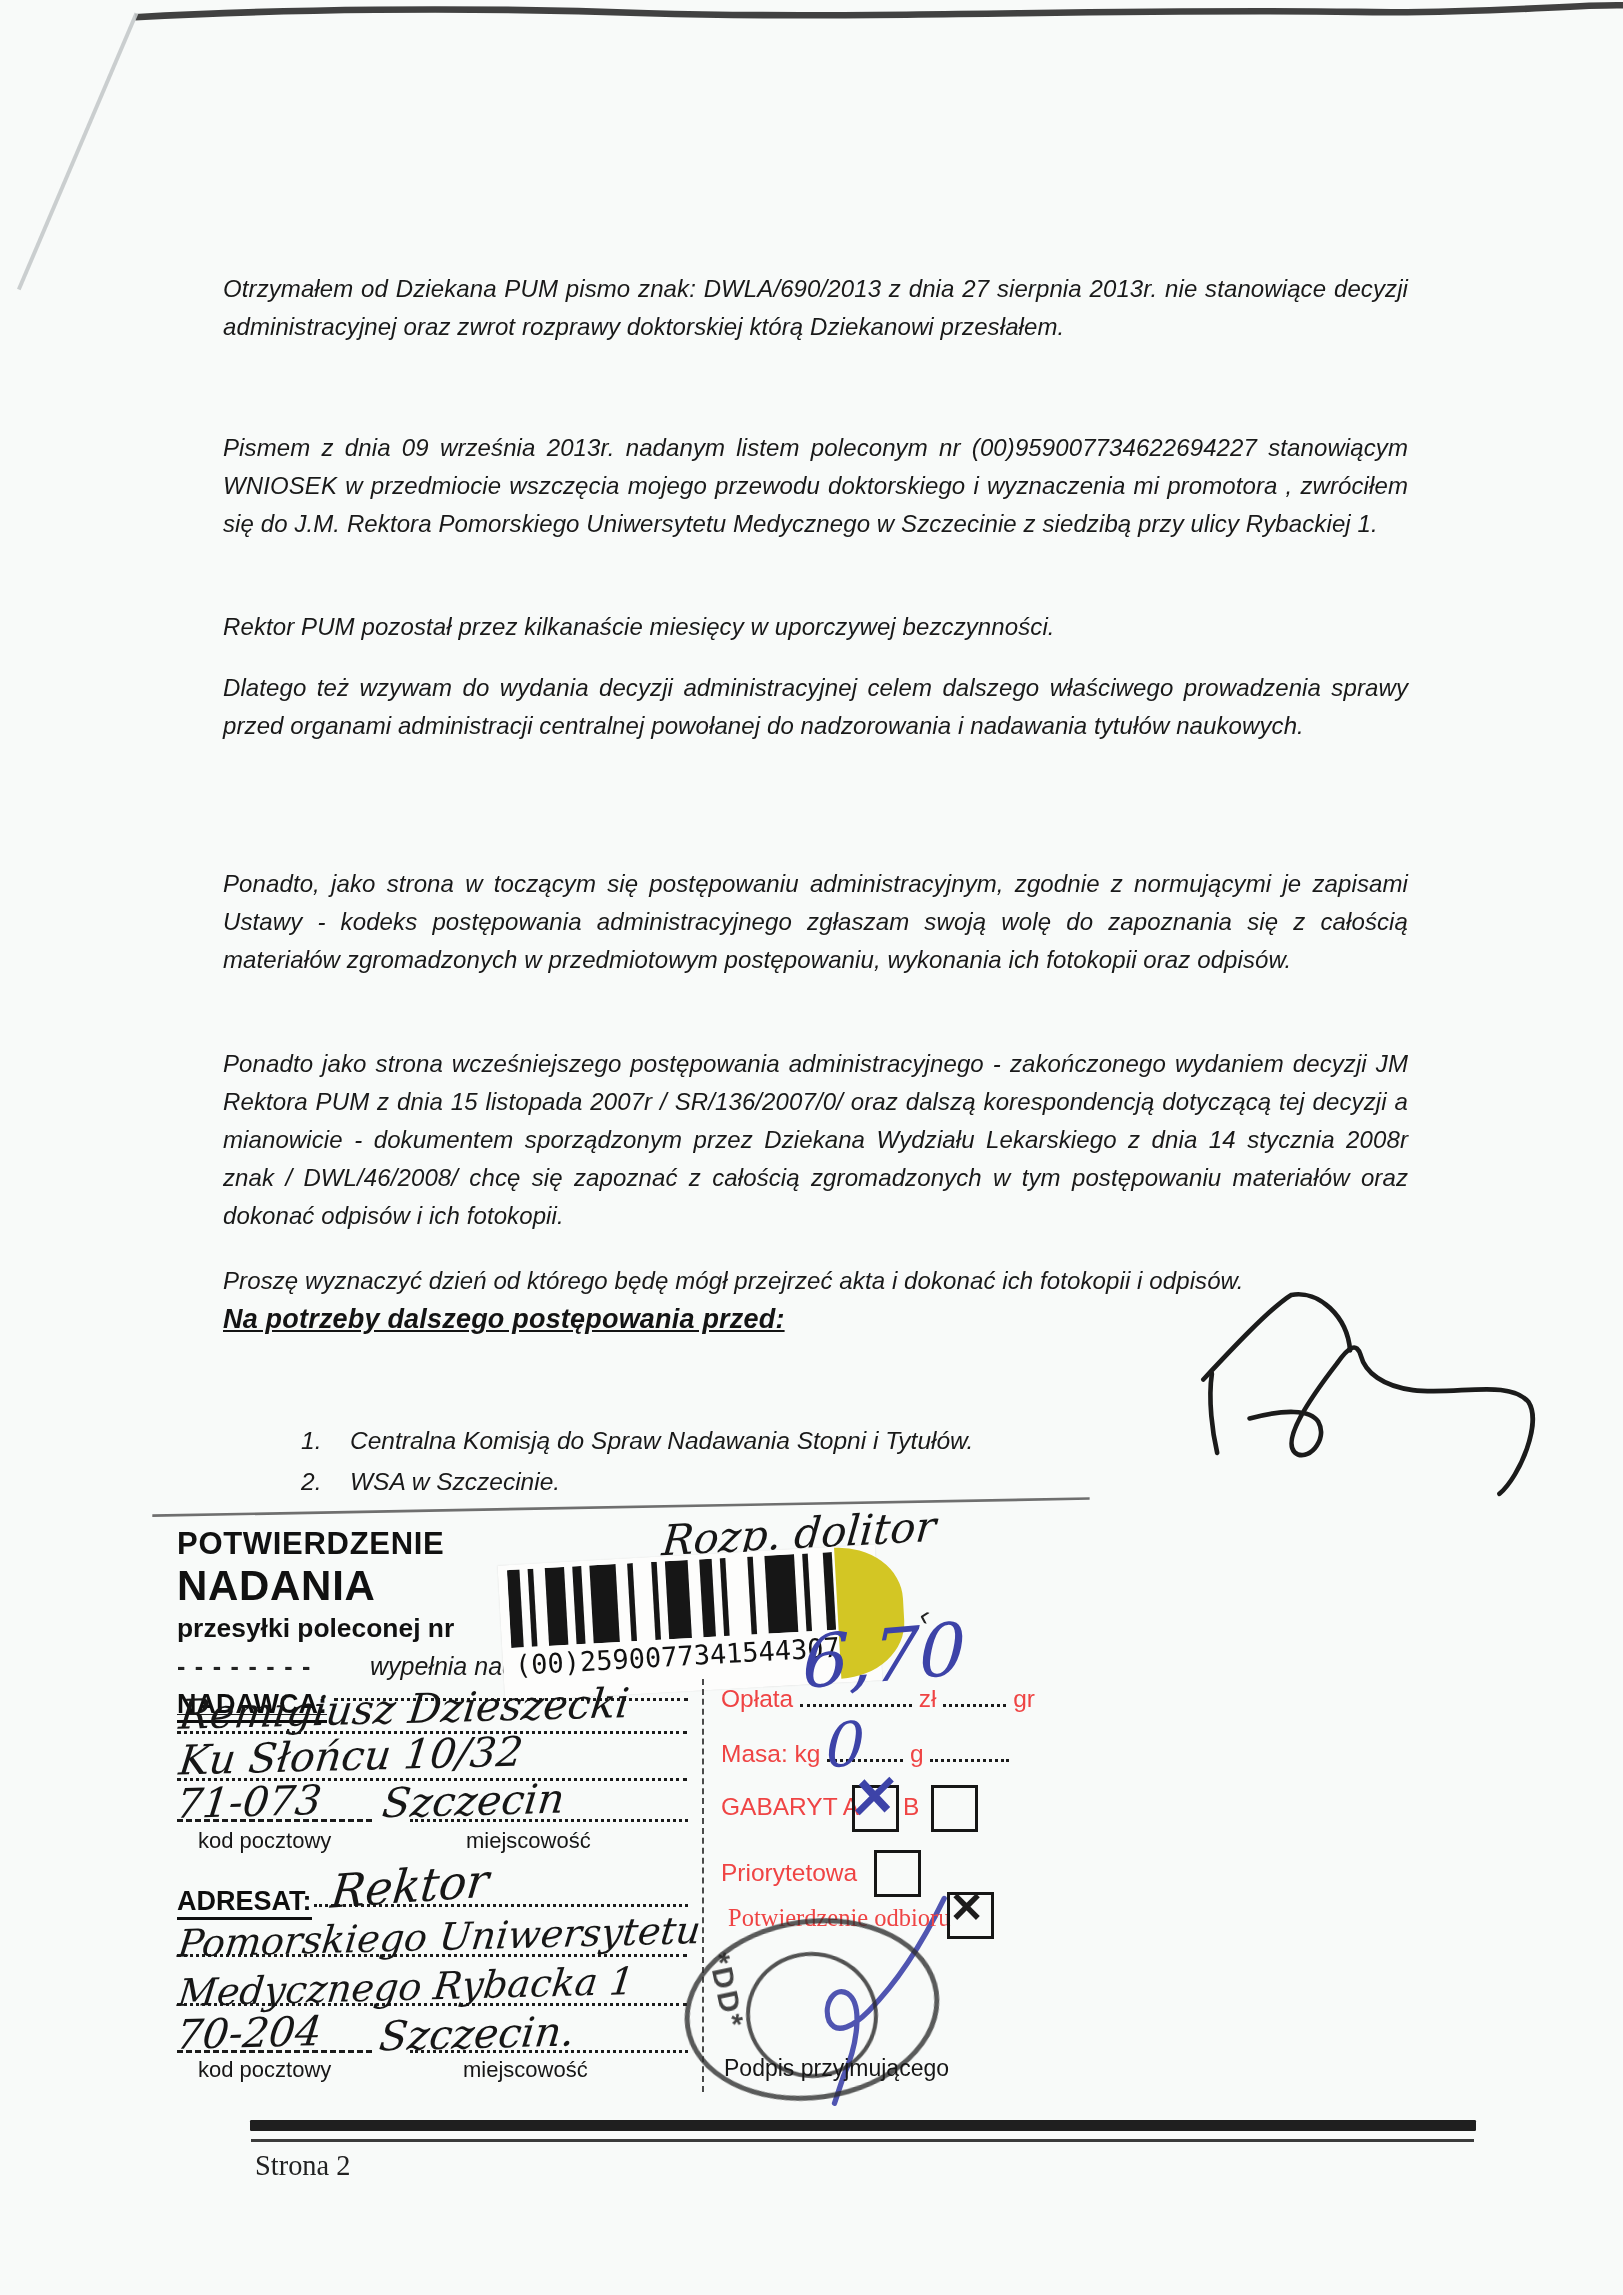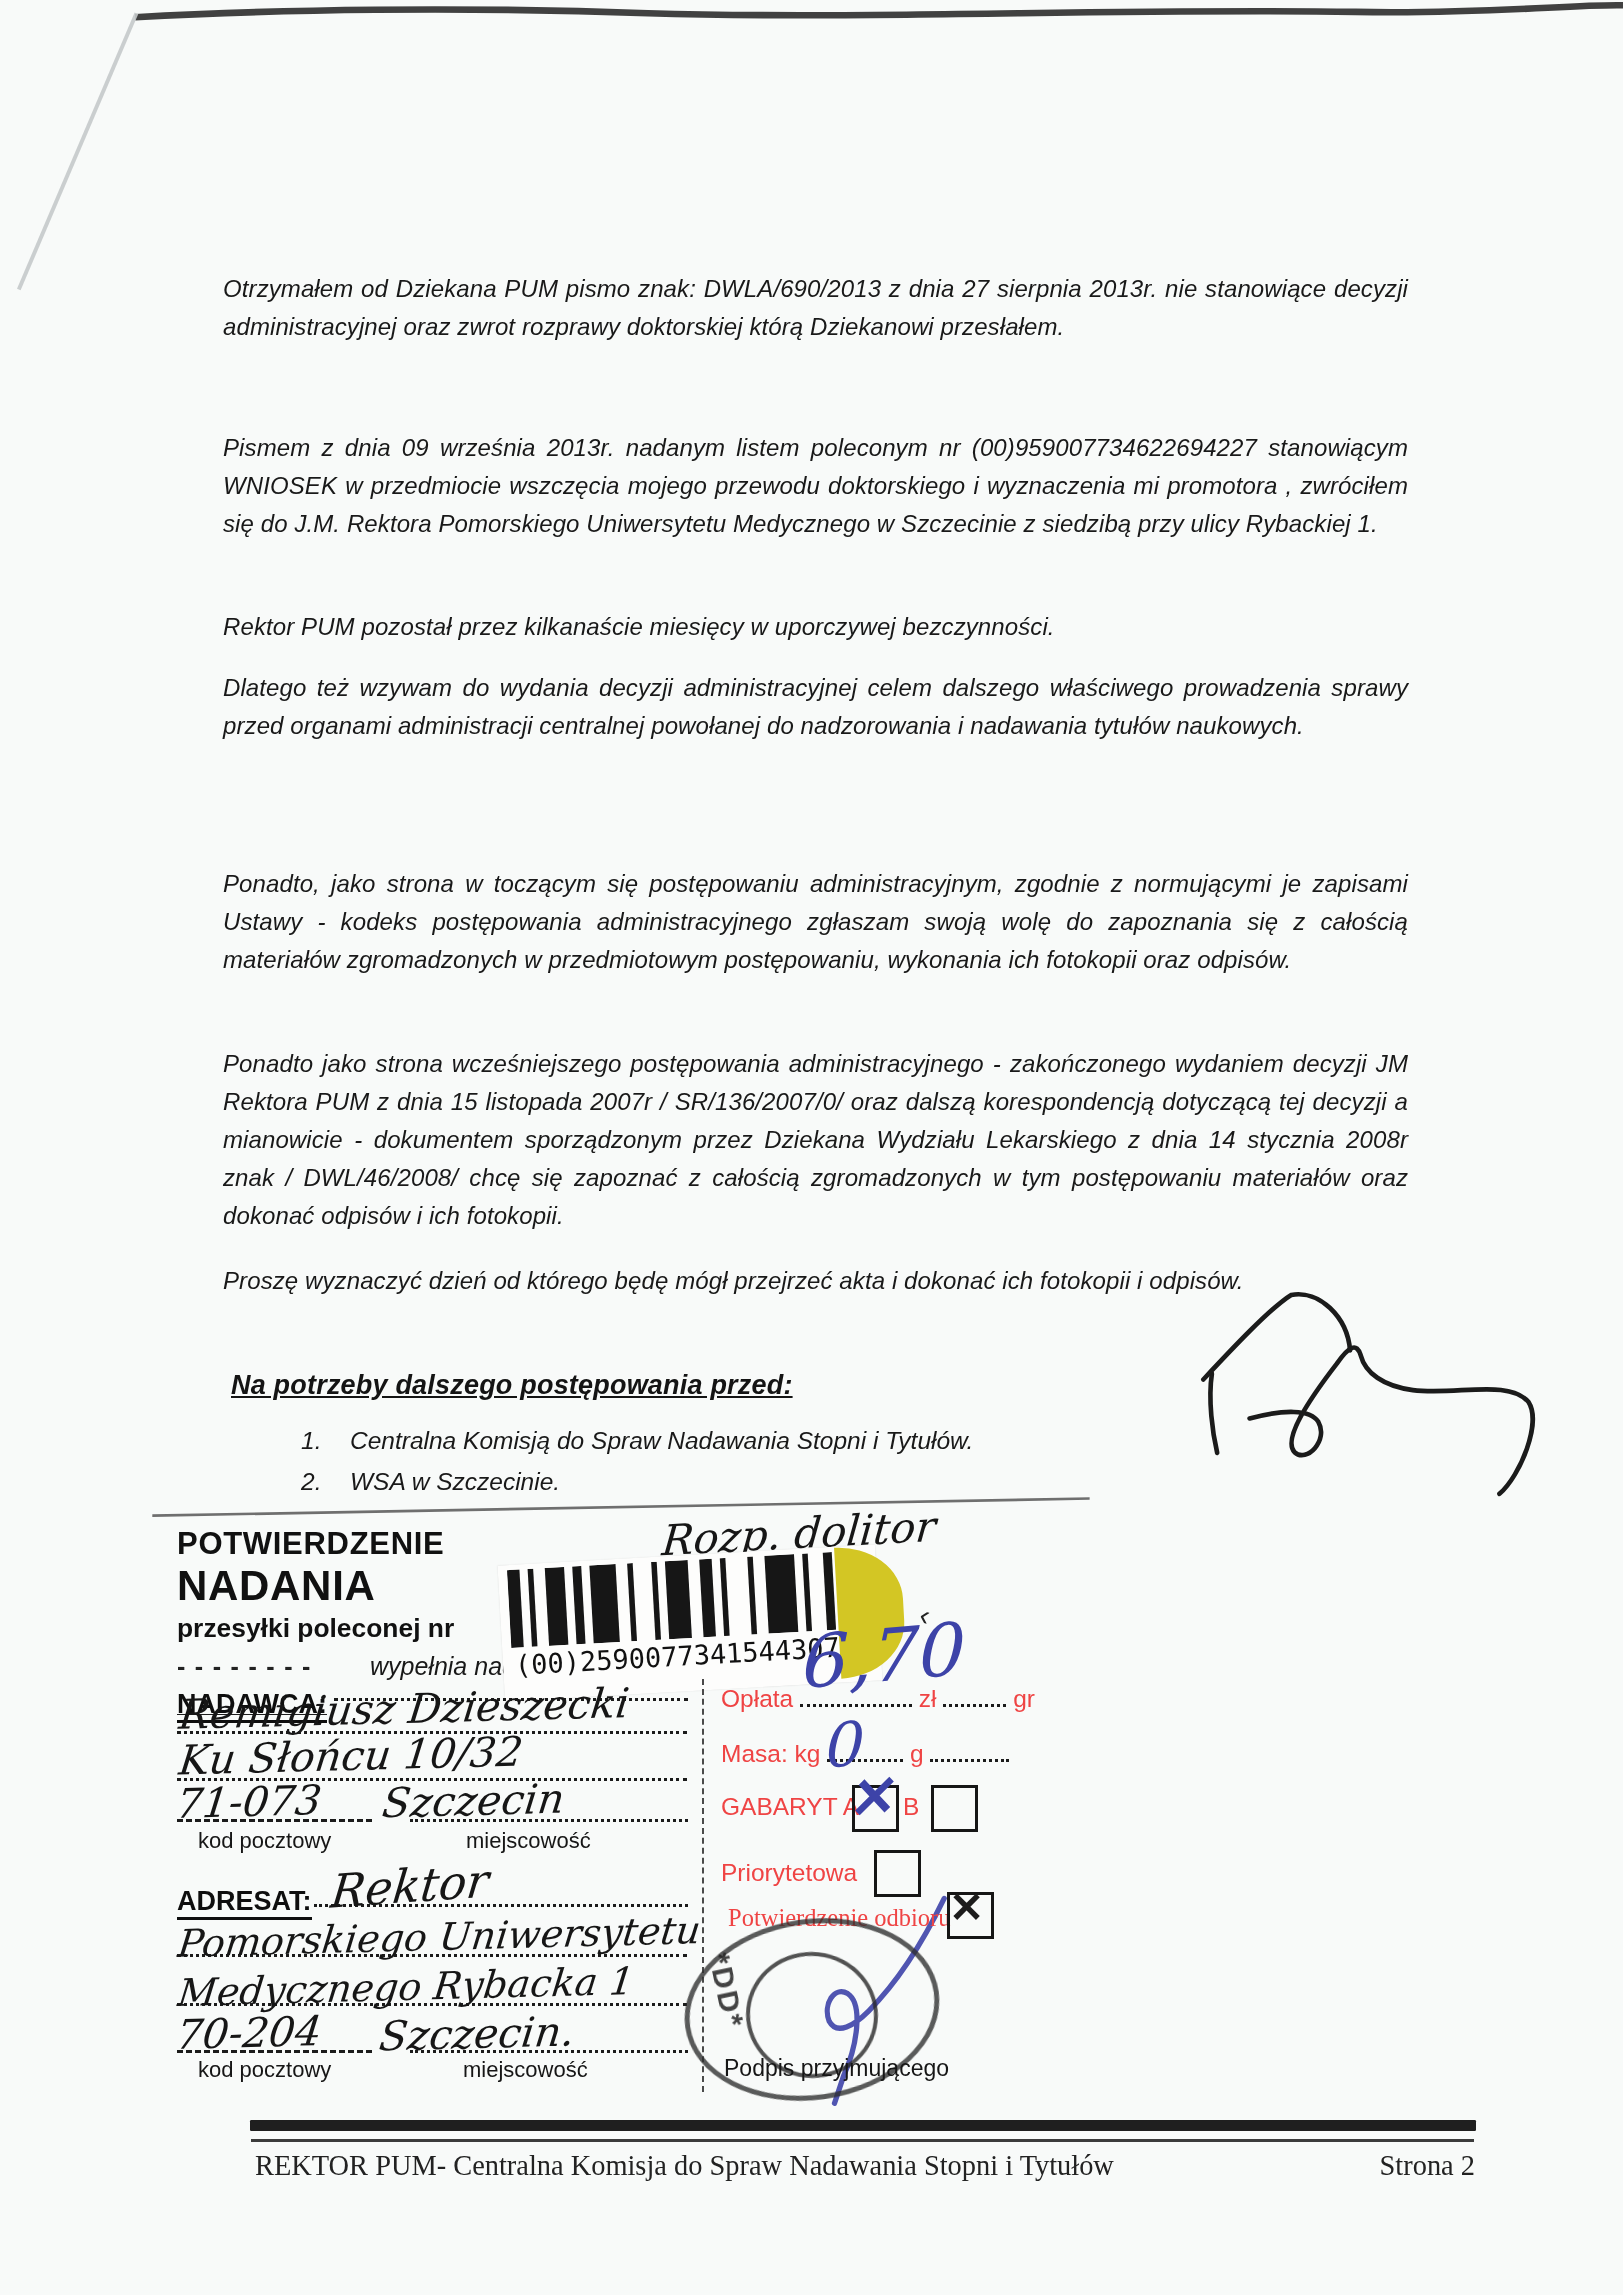--- a/index.html
+++ b/index.html
@@ -114,21 +114,21 @@
 </svg>
 
 <p class="para" style="top:246px;">Otrzymałem od Dziekana PUM pismo znak: DWLA/690/2013 z dnia 27 sierpnia 2013r. nie stanowiące decyzji administracyjnej oraz zwrot rozprawy doktorskiej którą Dziekanowi przesłałem.</p>
 <p class="para" style="top:405px;">Pismem z dnia 09 września 2013r. nadanym listem poleconym nr (00)959007734622694227 stanowiącym WNIOSEK w przedmiocie wszczęcia mojego przewodu doktorskiego i wyznaczenia mi promotora , zwróciłem się do J.M. Rektora Pomorskiego Uniwersytetu Medycznego w Szczecinie z siedzibą przy ulicy Rybackiej 1.</p>
 <p class="para lastleft" style="top:584px;">Rektor PUM pozostał przez kilkanaście miesięcy w uporczywej bezczynności.</p>
 <p class="para" style="top:645px;font-style:italic;">Dlatego też wzywam do wydania decyzji administracyjnej celem dalszego właściwego prowadzenia sprawy przed organami administracji centralnej powołanej do nadzorowania i nadawania tytułów naukowych.</p>
 <p class="para" style="top:841px;">Ponadto, jako strona w toczącym się postępowaniu administracyjnym, zgodnie z normującymi je zapisami Ustawy - kodeks postępowania administracyjnego zgłaszam swoją wolę do zapoznania się z całością materiałów zgromadzonych w przedmiotowym postępowaniu, wykonania ich fotokopii oraz odpisów.</p>
 <p class="para" style="top:1021px;">Ponadto jako strona wcześniejszego postępowania administracyjnego - zakończonego wydaniem decyzji JM Rektora PUM z dnia 15 listopada 2007r / SR/136/2007/0/ oraz dalszą korespondencją dotyczącą tej decyzji a mianowicie - dokumentem sporządzonym przez Dziekana Wydziału Lekarskiego z dnia 14 stycznia 2008r znak / DWL/46/2008/ chcę się zapoznać z całością zgromadzonych w tym postępowaniu materiałów oraz dokonać odpisów i ich fotokopii.</p>
 <p class="para lastleft" style="top:1238px;">Proszę wyznaczyć dzień od którego będę mógł przejrzeć akta i dokonać ich fotokopii i odpisów.</p>
 
-<div class="heading" style="top:1370px;margin-left:8px;">Na potrzeby dalszego postępowania przed:</div>
+<div class="heading" style="top:1304px;">Na potrzeby dalszego postępowania przed:</div>
 
 <div class="listrow" style="top:1427px;">
   <span class="listnum">1.</span>
   <span class="listtxt">Centralna Komisją do Spraw Nadawania Stopni i Tytułów.</span>
 </div>
 <div class="listrow" style="top:1468px;">
   <span class="listnum">2.</span>
   <span class="listtxt">WSA w Szczecinie.</span>
 </div>
 
@@ -237,16 +237,15 @@
 
 <div class="stamp-outer"></div>
 <div class="stamp-inner"></div>
 <div class="stamp-dd">*DD*</div>
 
 <div class="abs smalllabel" style="left:724px;top:2055px;font-size:23px;">Podpis przyjmującego</div>
 
 <div class="footer-rule-thick"></div>
 <div class="footer-rule-thin"></div>
 <div class="footer-text">
-  <span>REKTOR PUM- Centralna Komisja do Spraw Nadawania Stopni i Tytułów</span>
   <span>Strona 2</span>
 </div>
 
 
 </body></html>

